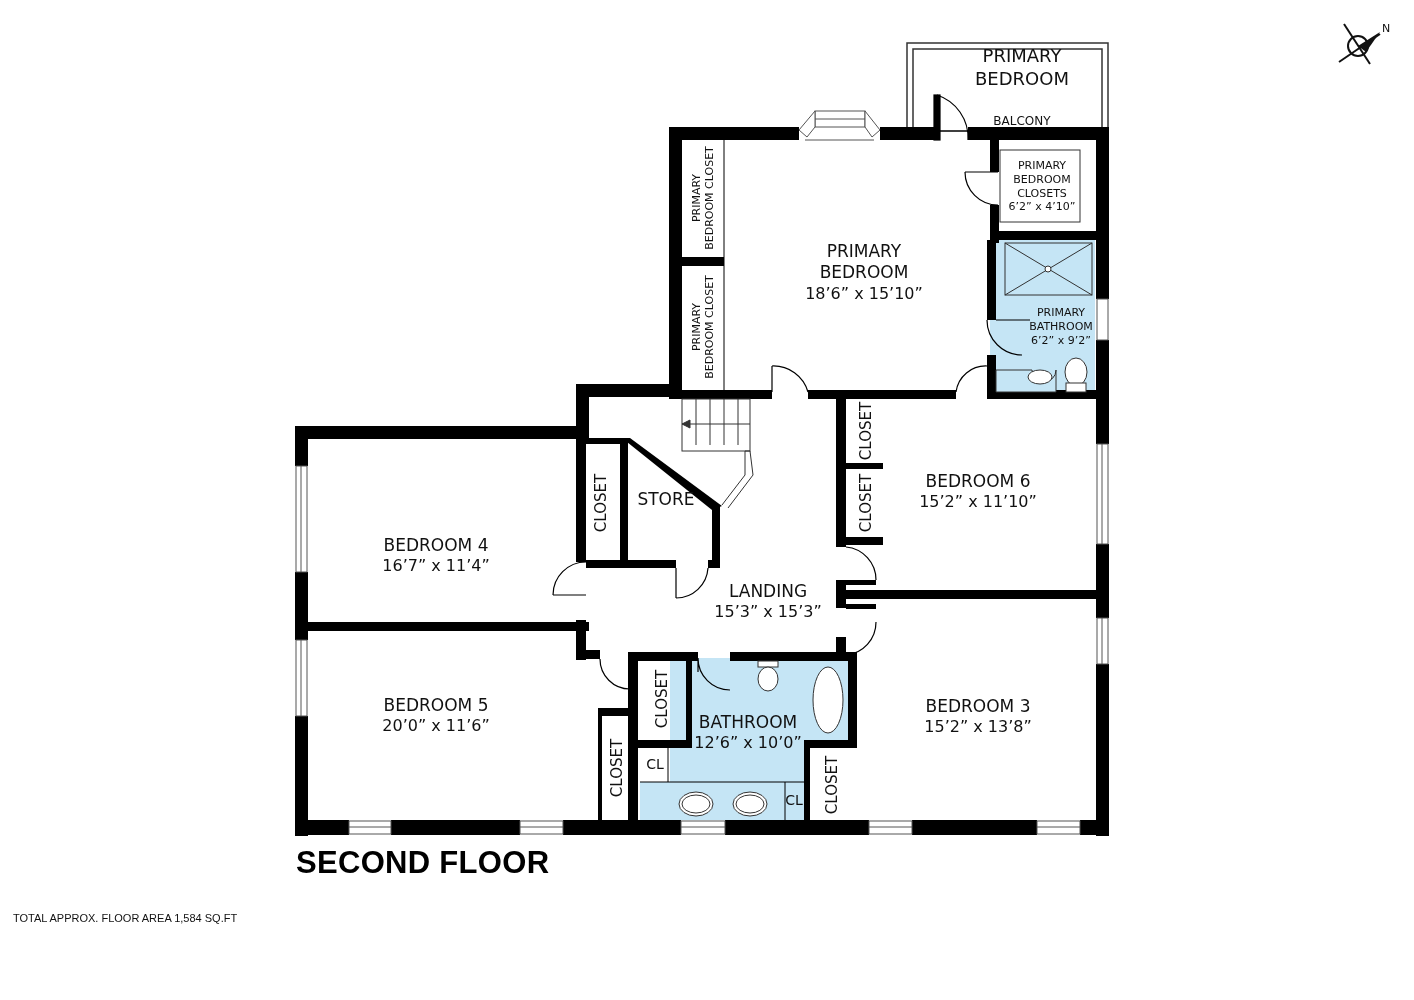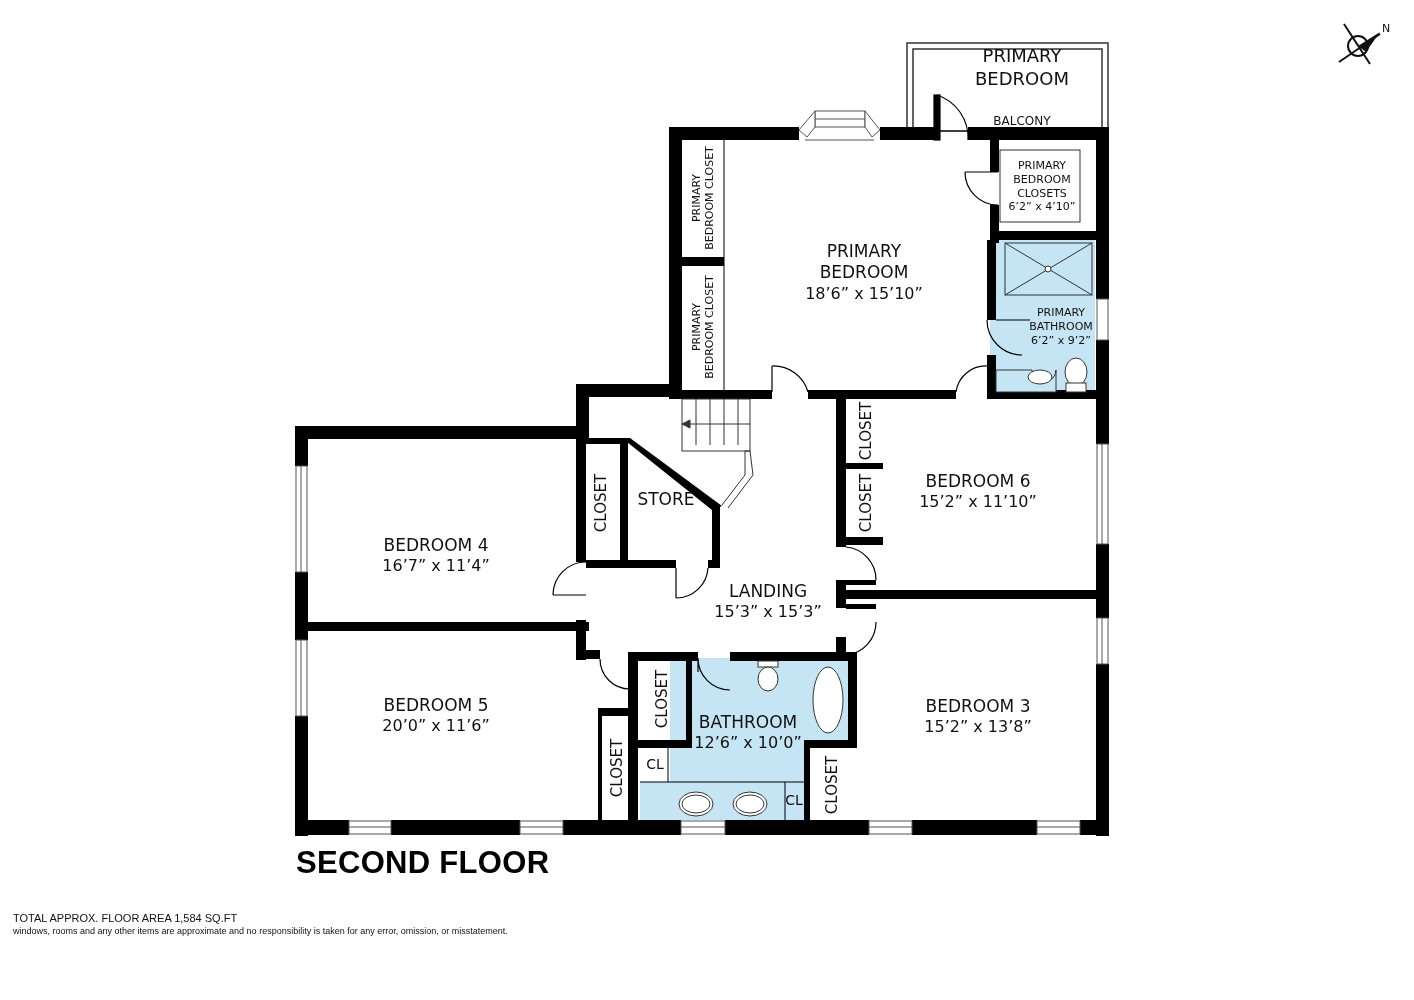--- a/index.html
+++ b/index.html
@@ -285,15 +285,14 @@
     <polygon points="22,26 44,12 30,32" fill="#111"></polygon>
   </svg>
   <span style="position:absolute;left:46px;top:2px;font-size:11px;font-family:'DejaVu Sans',sans-serif;">N</span>
 </div>
 
 <div class="title">SECOND FLOOR</div>
 
 <div class="foot">
   <div class="area">TOTAL APPROX. FLOOR AREA 1,584 SQ.FT</div>
   <div class="disc">
-    <div>windows, rooms and any other items are approximate and no responsibility is taken for any error, omission, or misstatement.</div>
   </div>
 </div>
 
 </body></html>

